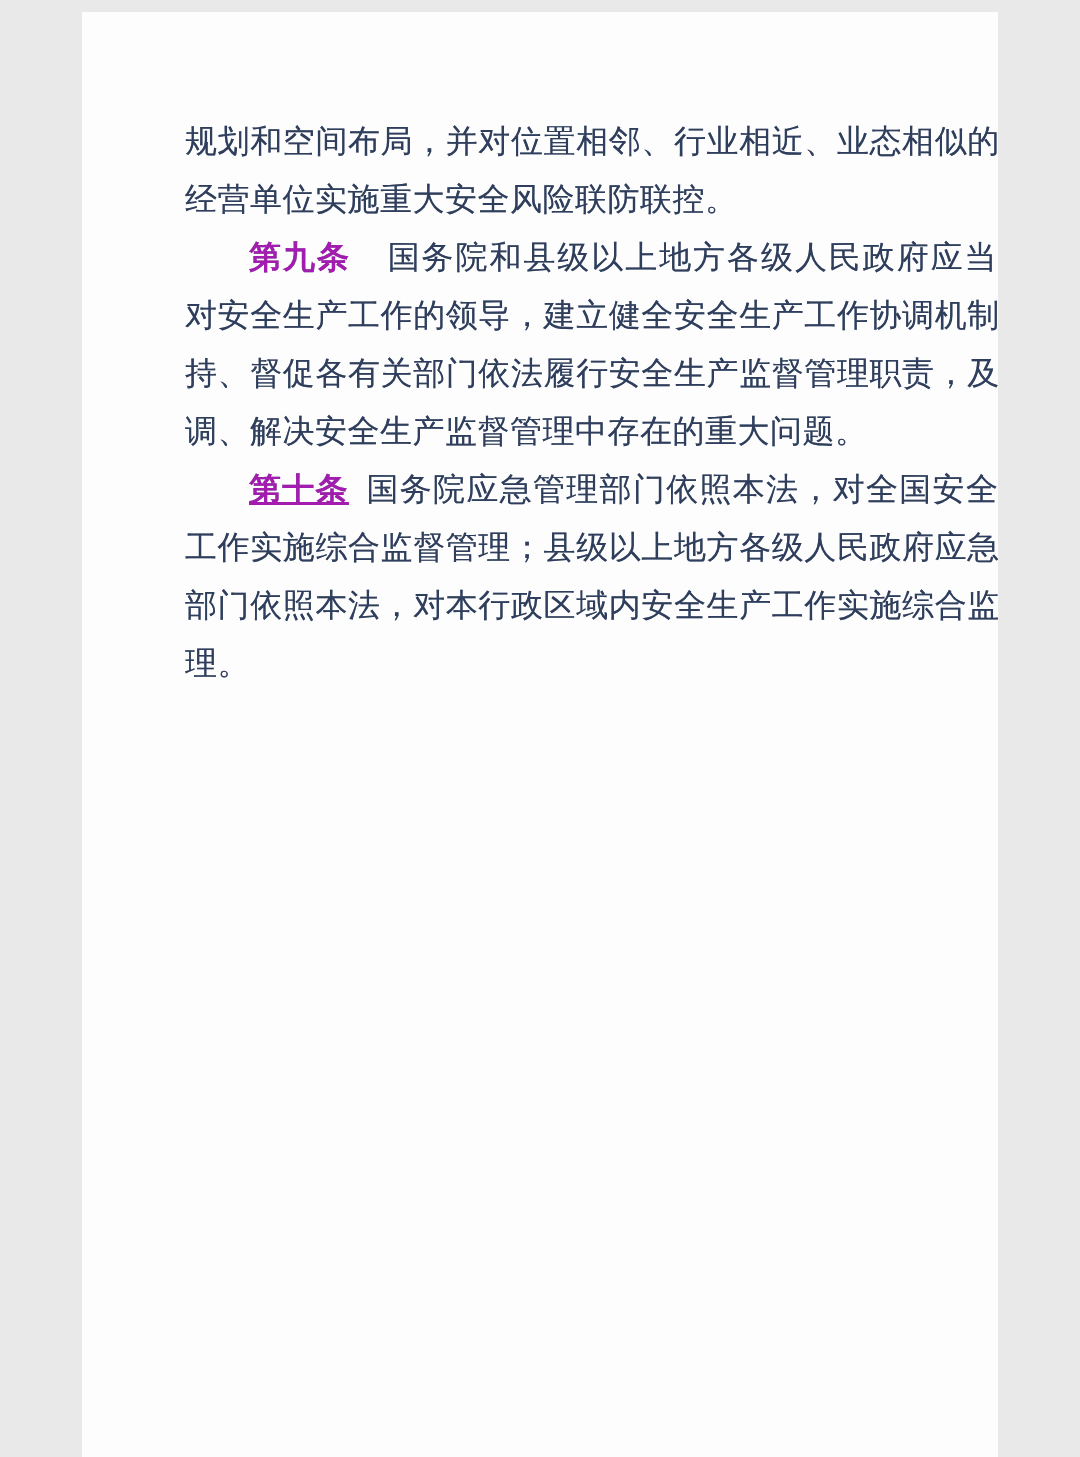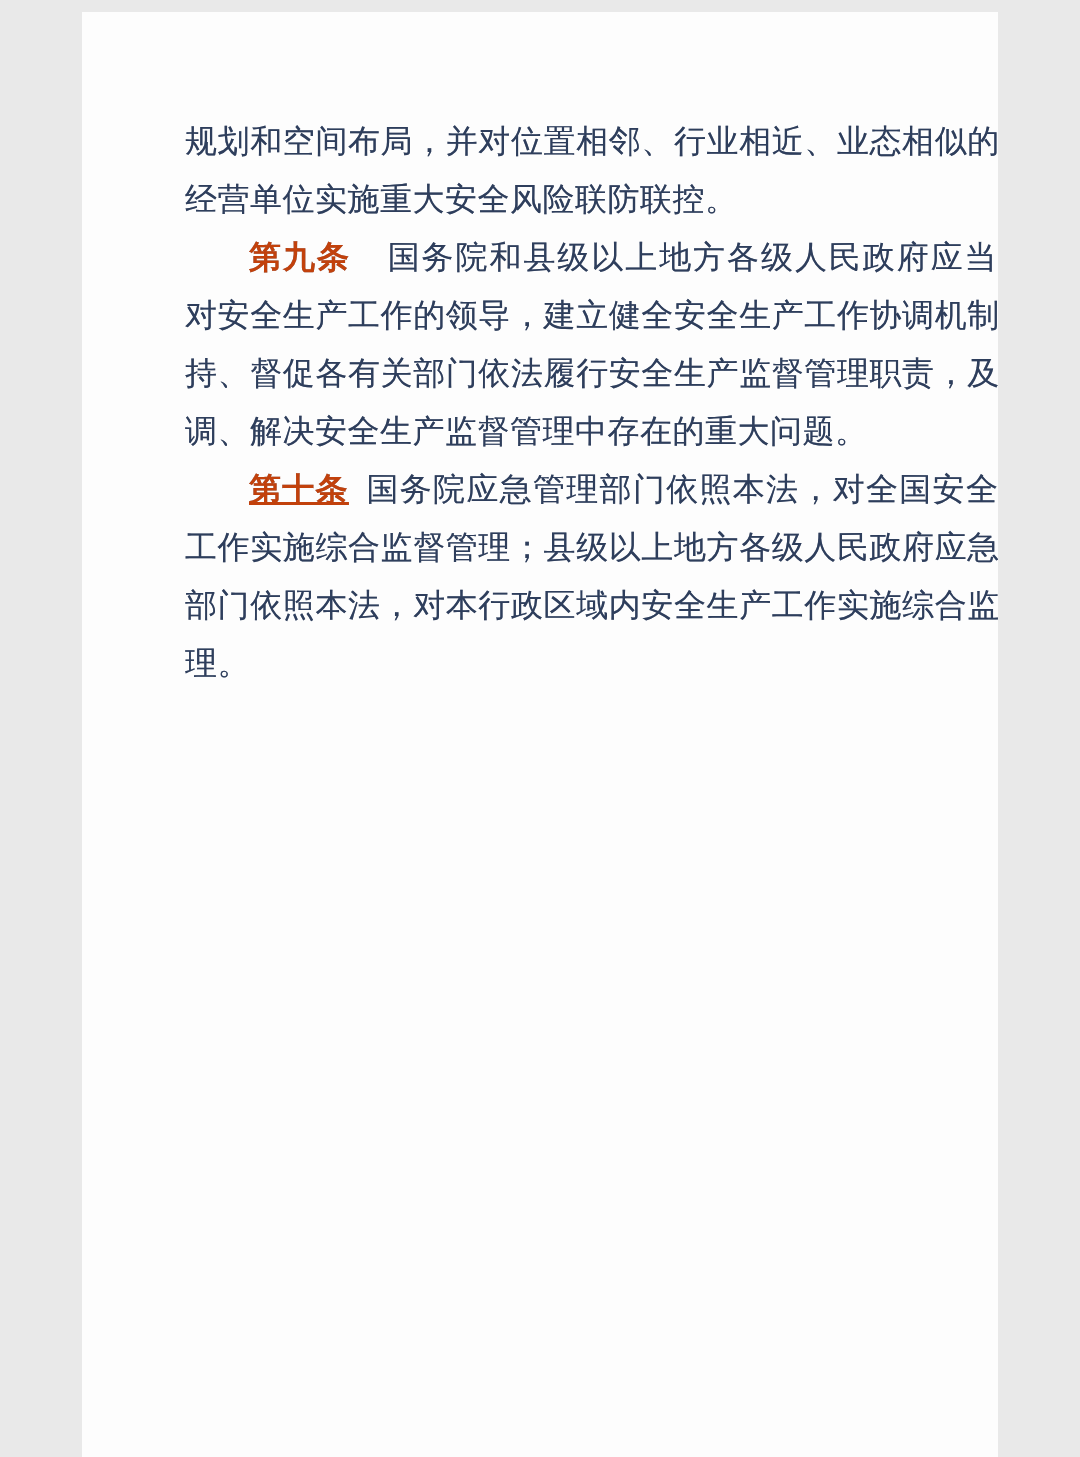--- a/index.html
+++ b/index.html
@@ -30,21 +30,21 @@
     text-shadow: 0 0 0.6px rgba(46, 62, 92, 0.55);
   }
   .para {
     margin: 0;
   }
   .para.indent {
     text-indent: 2em;
   }
   .article-num {
     font-weight: bold;
-    color: #c2410c;
+    color: #a21caf;
   }
   .article-num.wide-gap {
     margin-right: 1.15em;
   }
   .article-num.narrow-gap {
     margin-right: 0.55em;
     text-decoration: underline;
   }
   .article-num:empty {
     display: none;

